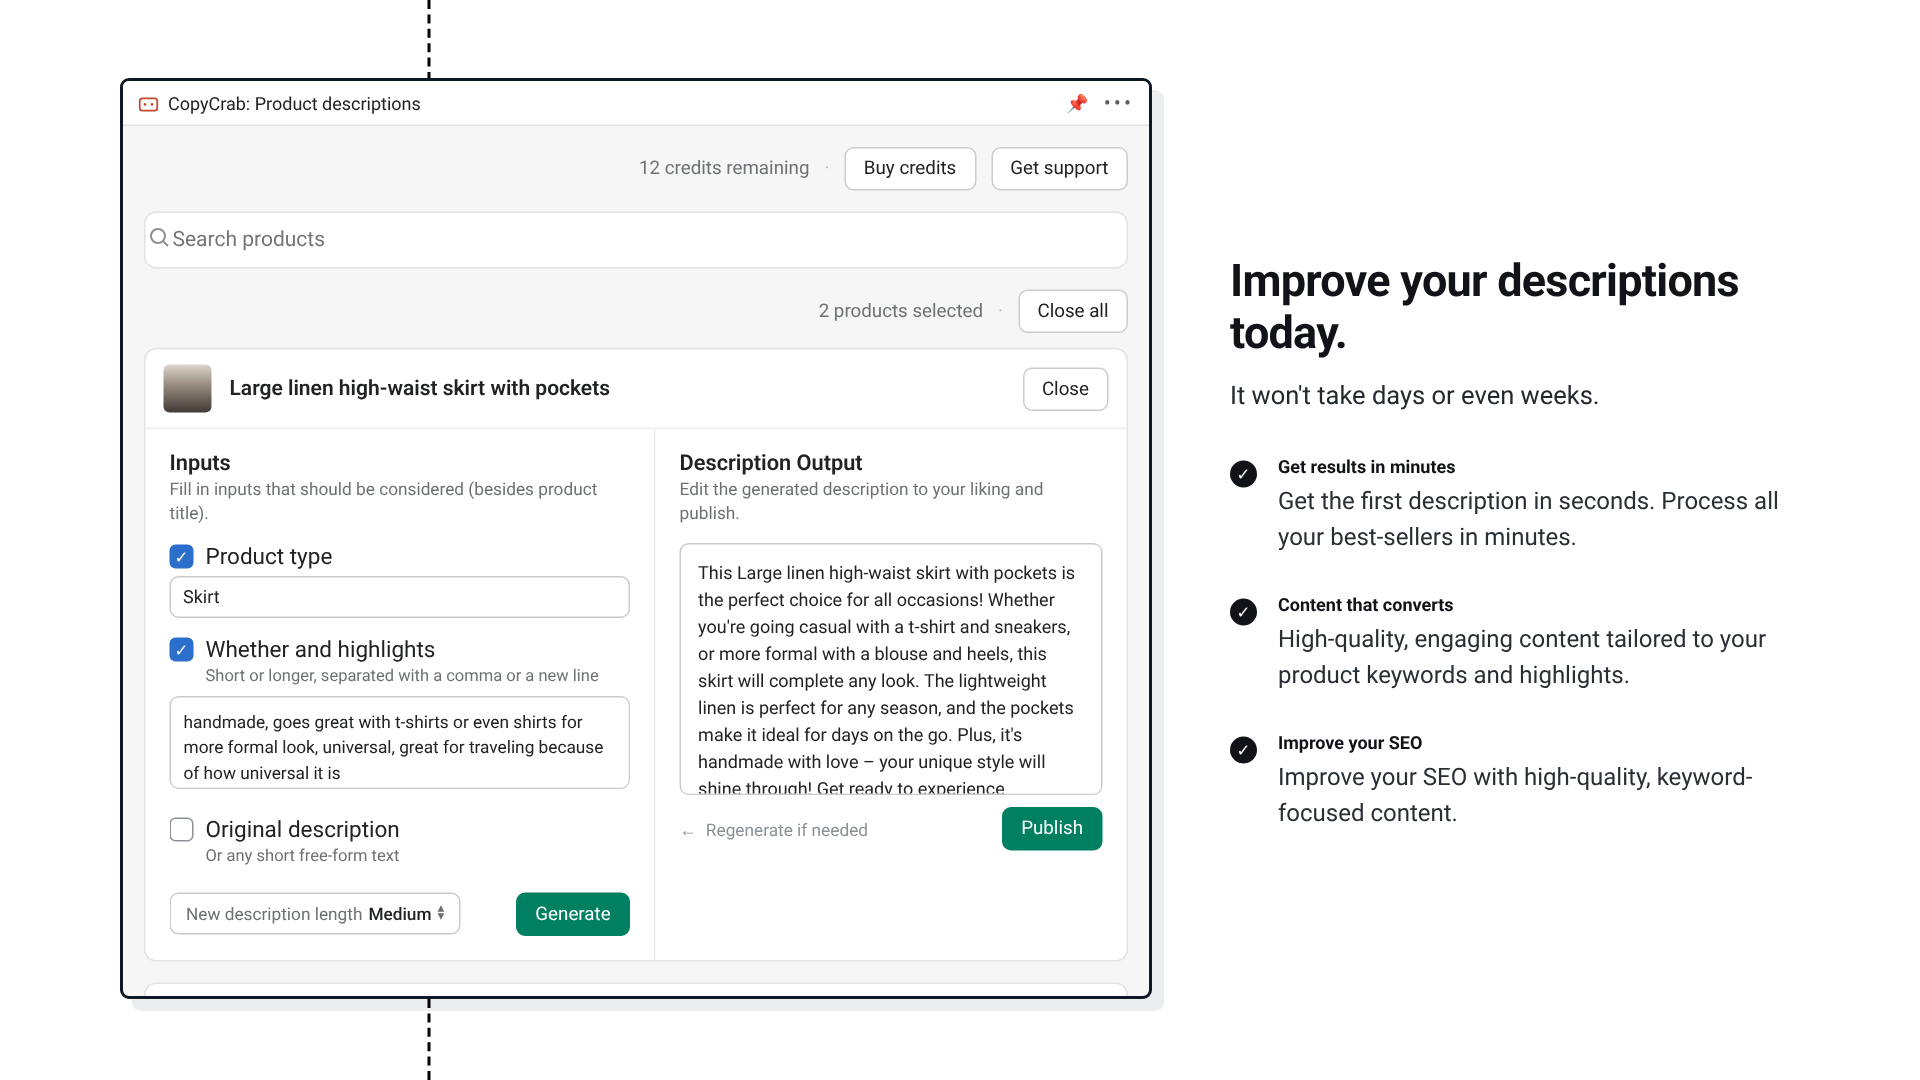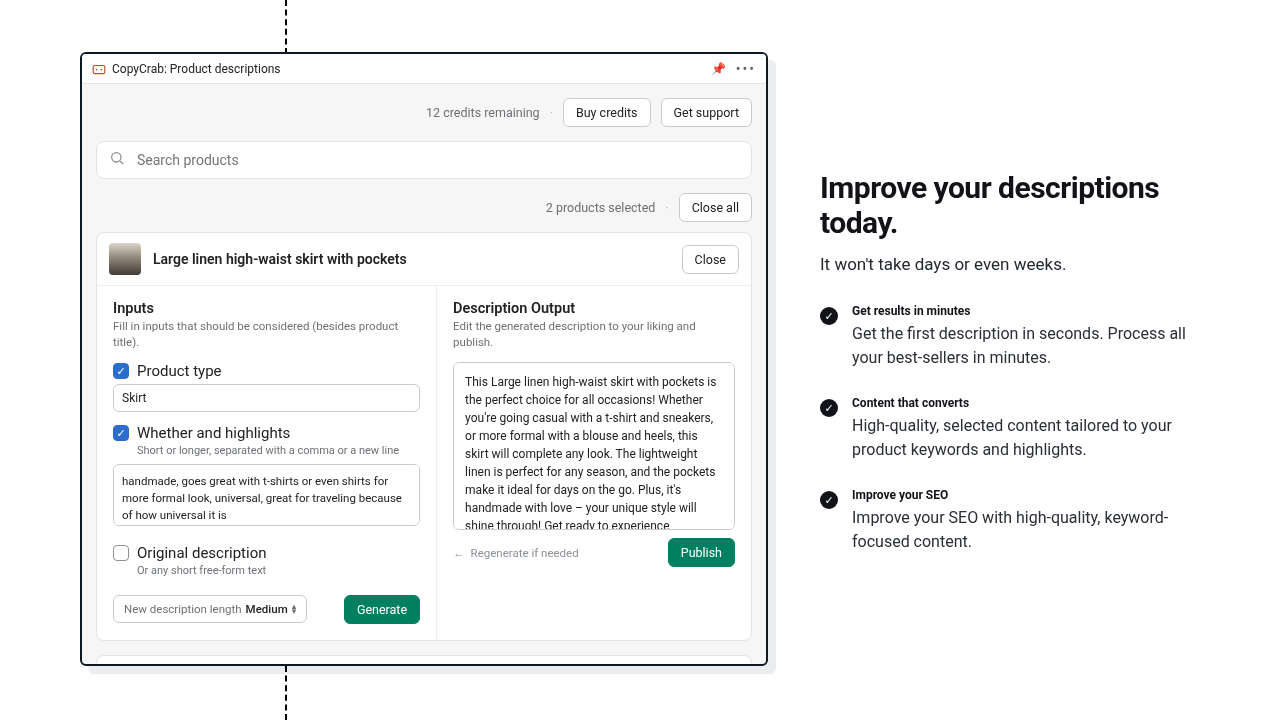--- a/index.html
+++ b/index.html
@@ -48,21 +48,21 @@
   .credits-row { display:flex; justify-content:flex-end; align-items:center; gap:10px; font-size:12.5px; color:#6d7175; margin-bottom:14px; }
   .credits-sep { color:#babec3; }
   .btn {
     background:#fff; border:1px solid #c9cccf; border-radius:6px;
     padding:6px 12px; font-size:12.5px; color:#202223; cursor:pointer;
     font-family:inherit;
   }
   .btn-green { background:#008060; color:#fff; border:1px solid #008060; }
 
   .card { background:#fff; border:1px solid #e1e3e5; border-radius:8px; margin-bottom:14px; }
-  .search-card { padding:8px 12px; display:flex; align-items:center; gap:12px; }
+  .search-card { padding:8px 1px; display:flex; align-items:center; gap:1px; }
   .search-card input { border:none; outline:none; font-size:14px; flex:1; font-family:inherit; color:#202223; }
   .search-card .mag { color:#8c9196; }
 
   .selected-row { display:flex; justify-content:flex-end; align-items:center; gap:10px; font-size:12.5px; color:#6d7175; margin-bottom:10px; }
 
   .product-card { }
   .product-header { display:flex; align-items:center; padding:10px 12px; gap:12px; }
   .thumb { width:32px; height:32px; border-radius:4px; background:linear-gradient(180deg,#dcd6cc 0%,#9b9083 40%,#403a36 100%);}
   .thumb2 {width:32px; height:32px; border-radius:4px; background:linear-gradient(180deg,#c7b89b 0%, #4a6a8a 60%, #2a3847 100%);}
   .product-title { font-weight:600; font-size:14px; color:#202223; flex:1; }
@@ -226,21 +226,21 @@
     <div class="check">✓</div>
     <div>
       <div class="benefit-title">Get results in minutes</div>
       <div class="benefit-desc">Get the first description in seconds. Process all your best-sellers in minutes.</div>
     </div>
   </div>
   <div class="benefit">
     <div class="check">✓</div>
     <div>
       <div class="benefit-title">Content that converts</div>
-      <div class="benefit-desc">High-quality, selected content tailored to your product keywords and highlights.</div>
+      <div class="benefit-desc">High-quality, engaging content tailored to your product keywords and highlights.</div>
     </div>
   </div>
   <div class="benefit">
     <div class="check">✓</div>
     <div>
       <div class="benefit-title">Improve your SEO</div>
       <div class="benefit-desc">Improve your SEO with high-quality, keyword-focused content.</div>
     </div>
   </div>
 </div>

